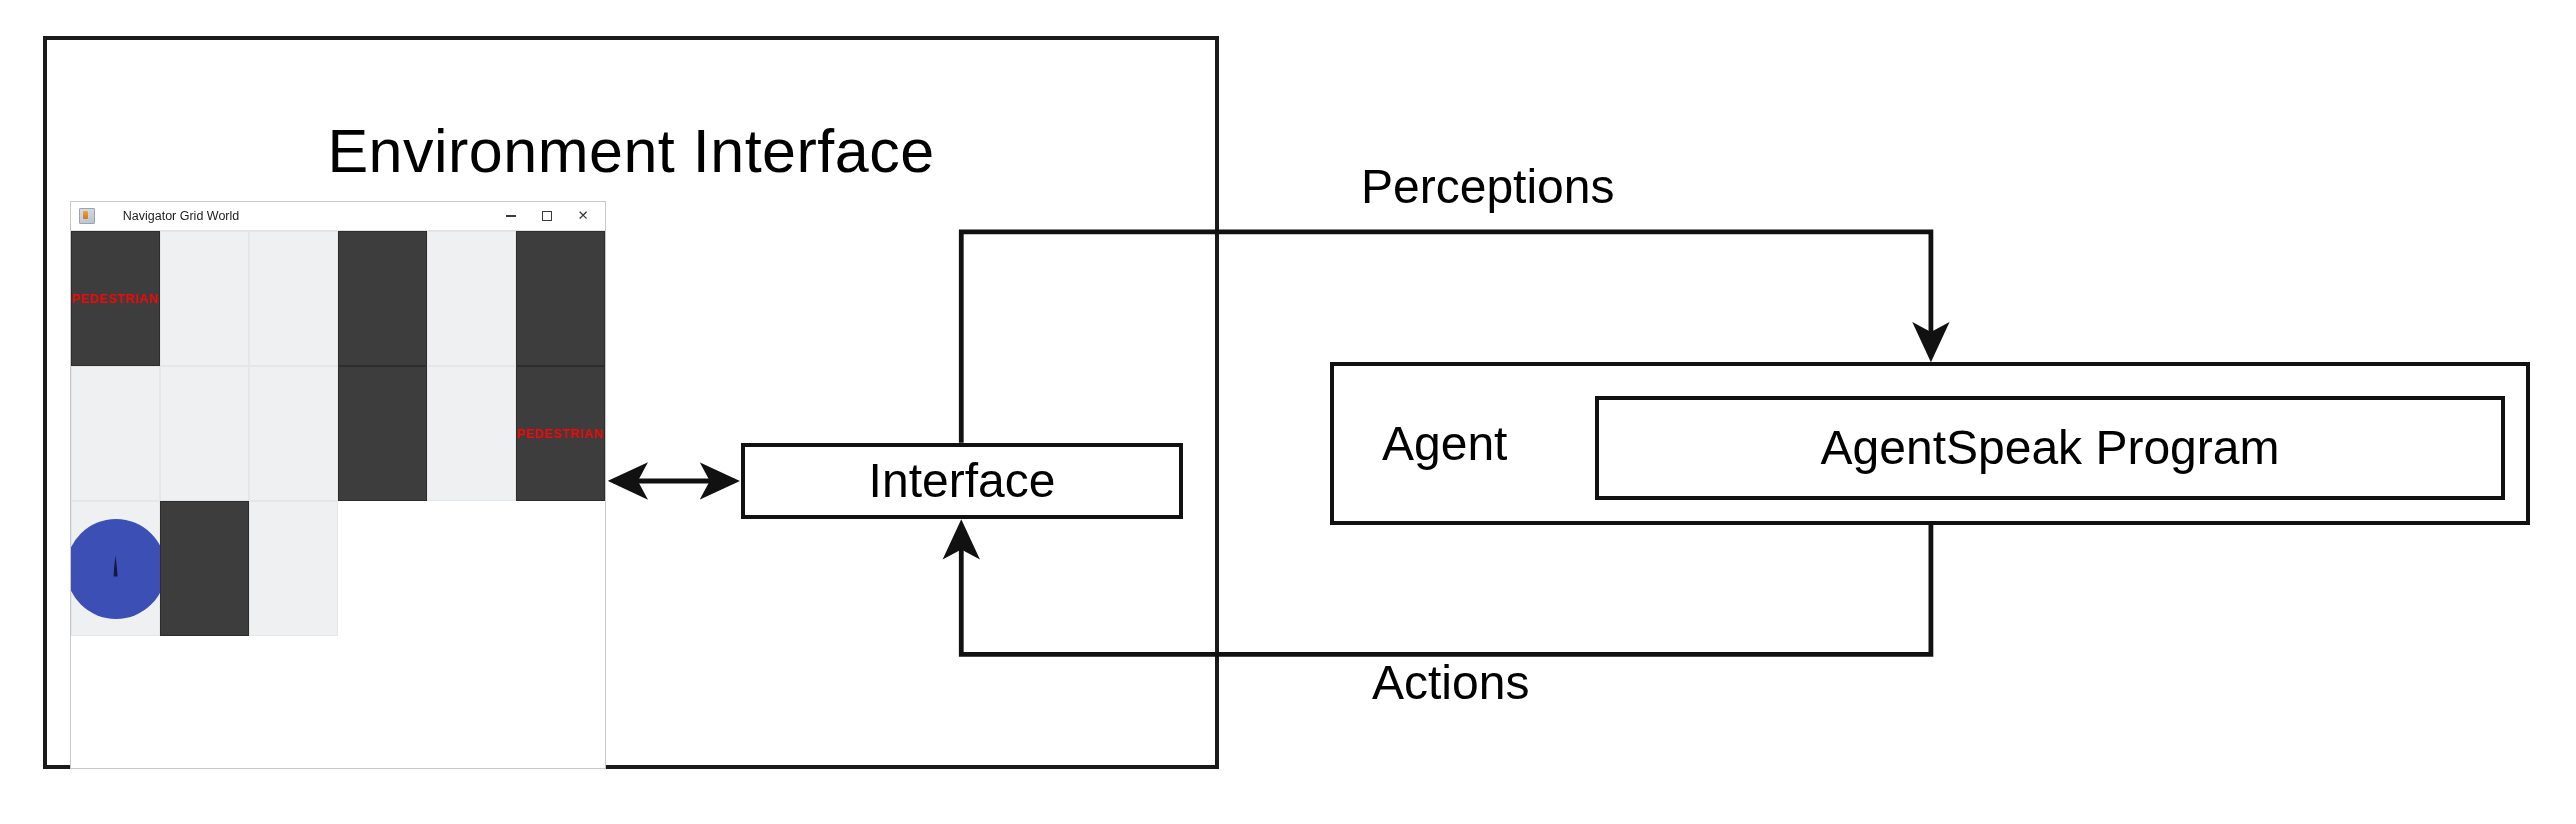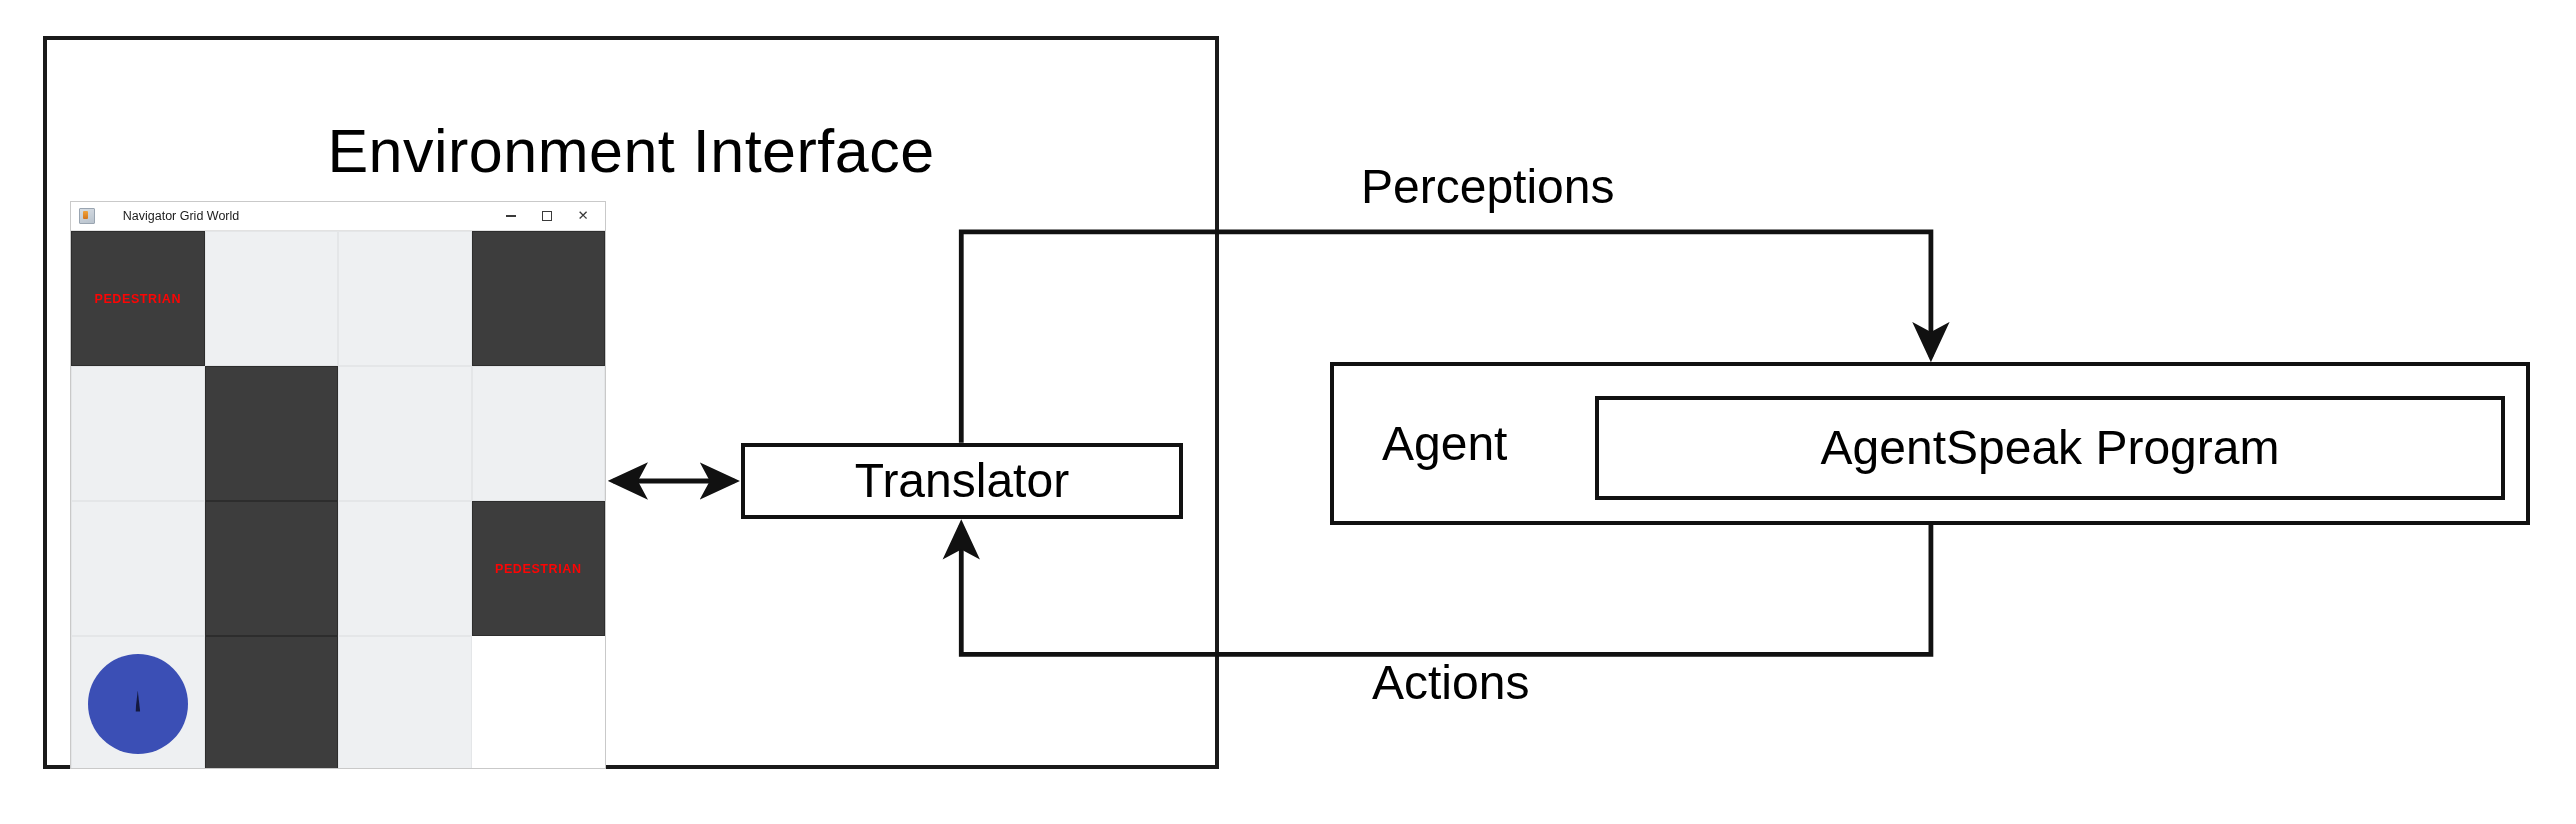--- a/index.html
+++ b/index.html
@@ -24,21 +24,21 @@
   #app-icon::after{content:"";position:absolute;left:3.8px;top:1.9px;width:4.8px;height:8.6px;
             background:linear-gradient(180deg,#f0a23a,#d4761c);border-radius:1px;}
   #wintitle{font-size:12.5px;color:#1b1b1b;white-space:nowrap;padding-left:21px;}
   #wincontrols{margin-left:auto;display:flex;align-items:center;}
   .wbtn{width:36px;height:27px;display:flex;align-items:center;justify-content:center;
         font-size:13.4px;color:#3a3a3a;line-height:1;}
   .wbtn .gl-min{display:block;width:10.5px;height:1.4px;background:#3a3a3a;}
   .wbtn .gl-max{display:block;width:9.6px;height:9.6px;border:1.4px solid #3a3a3a;box-sizing:border-box;}
 
   #grid{position:relative;width:100%;height:540px;background:#ffffff;
-        display:grid;grid-template-columns:repeat(4,1fr);grid-template-rows:repeat(4,1fr);text-align:right;}
+        display:grid;grid-template-columns:repeat(6,1fr);grid-template-rows:repeat(4,1fr);text-align:right;}
   .cell{position:relative;display:flex;align-items:center;justify-content:center;
         box-sizing:border-box;}
   .cell.dark{background:#3d3d3d;border:1px solid #2d2d2d;}
   .cell.light{background:#eef0f2;border:1px solid #e4e6e8;}
   .cell-label{font-size:12.5px;font-weight:bold;letter-spacing:0.6px;}
   .lbl-pedestrian{color:#fb0505;}
   .lbl-charger{color:#10d617;}
   .robot{position:absolute;left:50%;top:50%;transform:translate(-50%,-50%);
          width:100px;height:100px;border-radius:50%;background:#3b4fb5;}
   .robot::after{content:"";position:absolute;left:50%;top:50%;
@@ -121,21 +121,21 @@
   </defs>
 
   <line x1="640" y1="502" x2="766" y2="502" stroke="#111" stroke-width="5" marker-end="url(#ah)" marker-start="url(#ah-back)"></line>
 
   <polyline points="1003,462 1003,242 2015,242 2015,372" fill="none" stroke="#111" stroke-width="5" marker-end="url(#ah)"></polyline>
 
   <polyline points="2015,548 2015,683 1003,683 1003,548" fill="none" stroke="#111" stroke-width="5" marker-end="url(#ah)"></polyline>
 </svg>
 
 <div id="translator">
-  <span>Translator</span>
+  <span>Interface</span>
 </div>
 
 <div id="agent-box">
   <span id="agent-label">Agent</span>
   <div id="asl-box">
     <span>AgentSpeak Program</span>
   </div>
 </div>
 
 <div id="lbl-perceptions">Perceptions</div>

